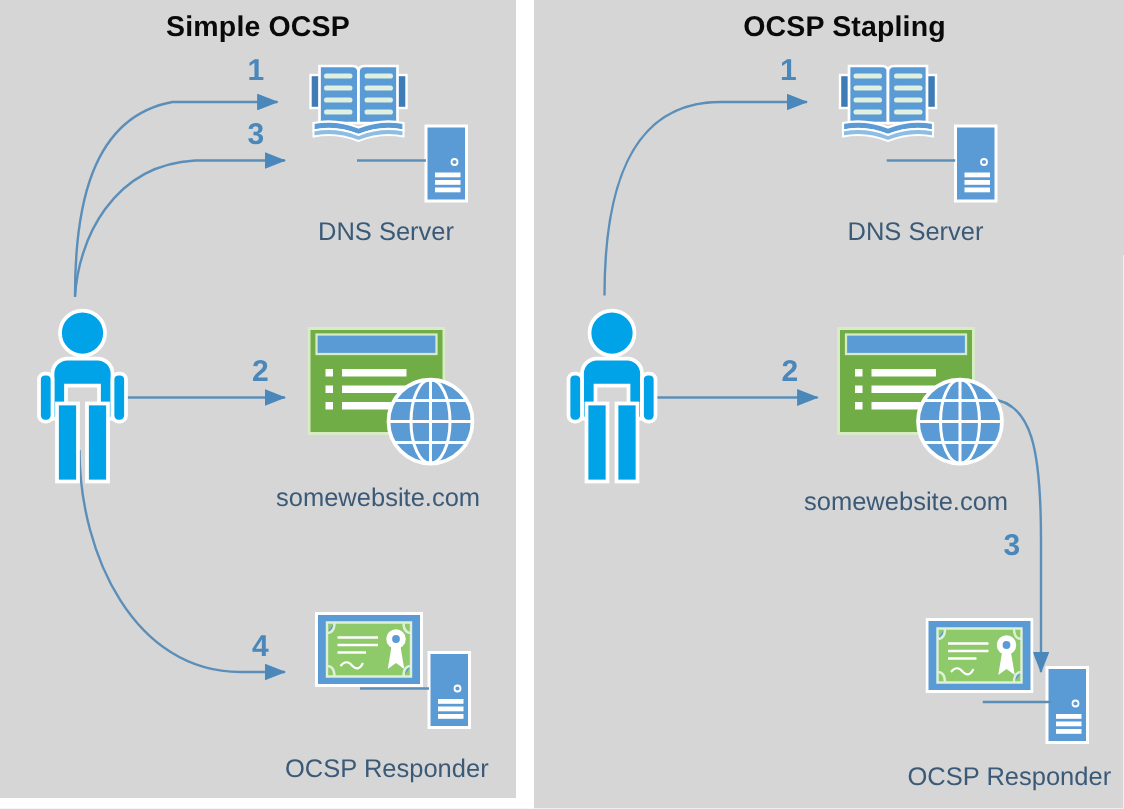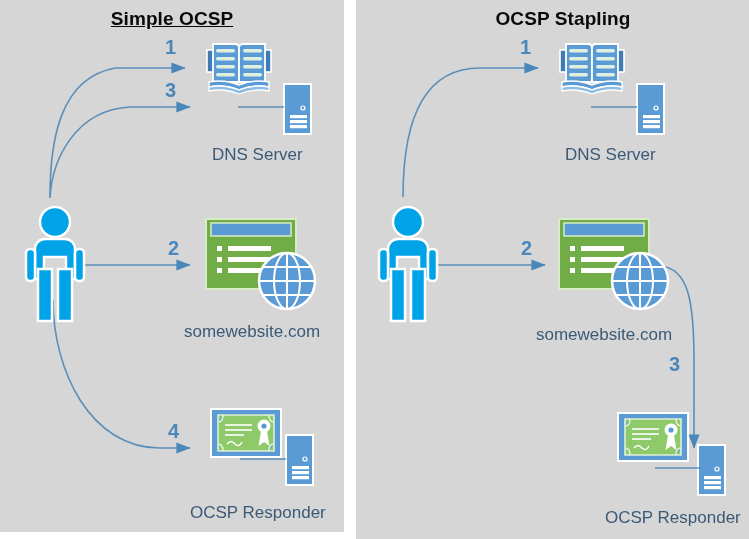--- a/index.html
+++ b/index.html
@@ -23,21 +23,21 @@
 
   .ico{position:absolute;}
 </style>
 </head>
 <body>
 
 <div id="stage">
 
   <div class="panel" id="panel-left"></div>
 
-  <div class="panel-title" style="left:0;top:8px;width:344px;text-decoration:underline;">Simple OCSP</div>
+  <div class="panel-title" style="left:0;top:8px;width:344px;">Simple OCSP</div>
 
   <div class="panel" id="panel-right"></div>
 
   <div class="panel-title" style="left:356px;top:8px;width:414px;">OCSP Stapling</div>
 
   <svg class="layer" viewBox="0 0 749 539">
     <defs>
       <marker id="ah" markerWidth="9" markerHeight="7" refX="8.5" refY="3.5" orient="auto" markerUnits="strokeWidth">
         <path d="M0,0 L9,3.5 L0,7 z" fill="#4a87ba"></path>
       </marker>

